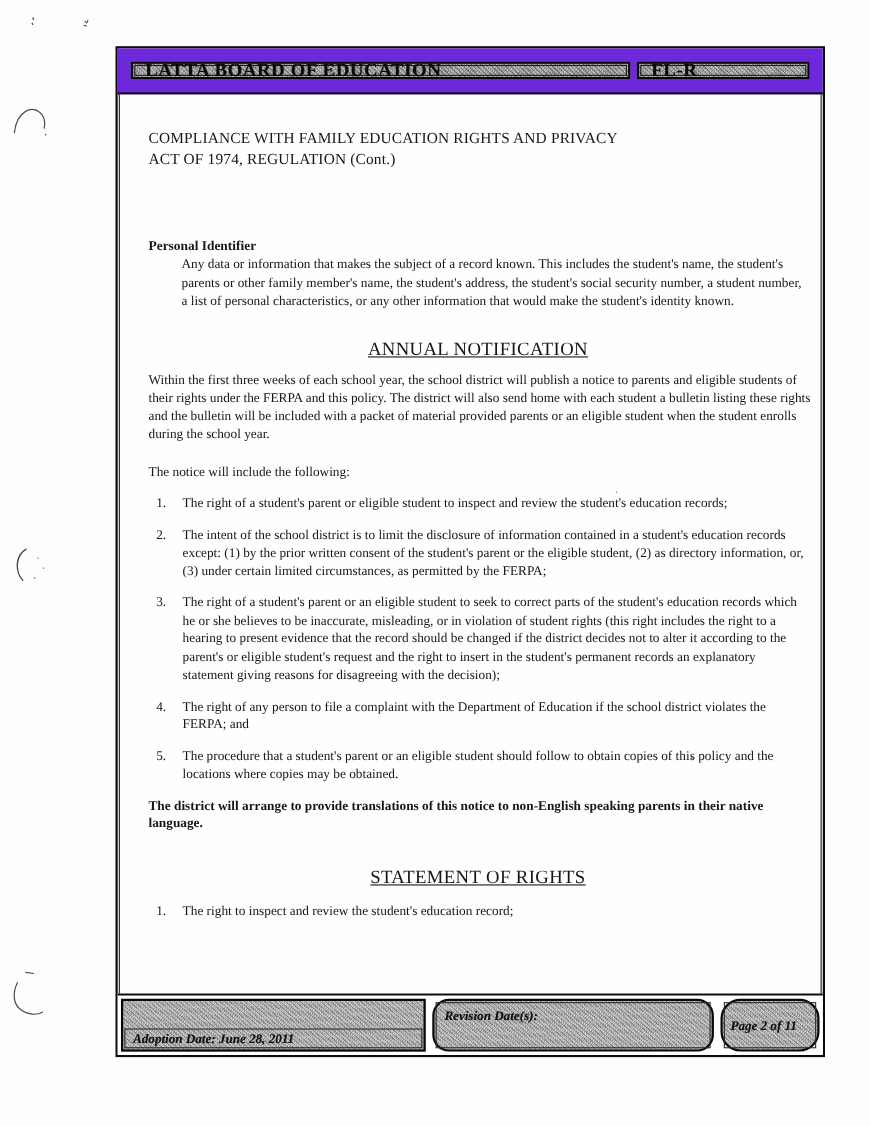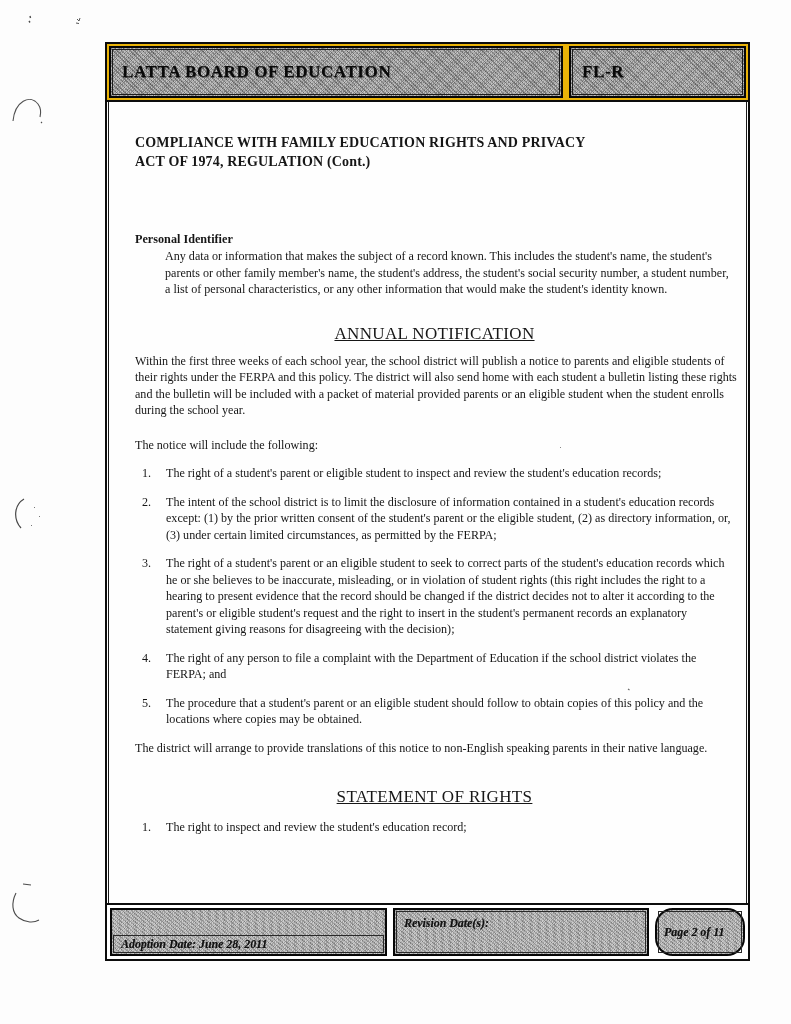--- a/index.html
+++ b/index.html
@@ -34,24 +34,24 @@
   .grain-light{
     background-color:#b5b5b5;
     background-image:
       repeating-linear-gradient(41deg, rgba(15,15,15,.24) 0 1px, rgba(0,0,0,0) 1px 3px),
       repeating-linear-gradient(131deg, rgba(252,252,252,.36) 0 1px, rgba(0,0,0,0) 1px 2px),
       repeating-linear-gradient(95deg, rgba(5,5,5,.13) 0 1px, rgba(0,0,0,0) 1px 2px);
   }
 
   
   .header-band{
-    height:58px;flex:none;
+    height:42px;flex:none;
     border-bottom:2px solid #0d0d0d;
-    padding:2px;box-sizing:border-box;
-    display:flex;gap:6px;background:#eab308;
+    padding:12px;box-sizing:border-box;
+    display:flex;gap:6px;background:#6d28d9;
   }
   .hbox{border:2px solid #070707;position:relative;box-sizing:border-box;}
   .hbox-left{width:454px;}
   .hbox-right{flex:1;}
   .hbox-inner{
     position:absolute;inset:1px;border:1px solid #1d1d1d;
     display:flex;align-items:center;padding-left:9px;
   }
   .band-title{
     font-weight:bold;font-size:17px;letter-spacing:.6px;color:#0a0a0a;
@@ -59,42 +59,42 @@
     white-space:nowrap;
   }
 
   
   .content{
     flex:1;position:relative;background:#fefefe;
     margin:0 1px;border-left:1px solid #191919;border-right:1px solid #191919;
     padding:0 12px 0 26px;box-sizing:border-box;
     overflow:hidden;
   }
-  .doc-title{margin-top:31px;font-weight:bold;font-size:14px;line-height:19px;letter-spacing:.15px;}
+  .doc-title{margin-top:31px;font-weight:normal;font-size:14px;line-height:19px;letter-spacing:.15px;}
   .def-term{margin-top:61px;font-weight:bold;font-size:12.2px;}
   .def-body{margin-top:1px;margin-left:30px;width:567px;font-size:12.1px;line-height:16.5px;}
   .section-heading{
     margin-top:26px;text-align:center;font-size:17px;letter-spacing:.35px;
     text-decoration:underline;
   }
   .para{margin:0;margin-top:9px;width:608px;font-size:12.1px;line-height:16.5px;}
-  .mt18{margin-top:18px;} .mt12{margin-top:12px;} .mt13{margin-top:13px;}
+  .mt18{margin-top:18px;} .mt12{margin-top:12px;font-weight:bold;} .mt13{margin-top:13px;}
   .mt8{margin-top:8px;} .mt31{margin-top:31px;} .mt16{margin-top:16px;}
   .list-item{display:flex;margin-top:12px;font-size:12.1px;line-height:16.5px;}
   .num{flex:none;width:24px;padding-left:7px;box-sizing:content-box;}
   .li-text{width:572px;}
 
   
   .footer-band{
     height:56px;flex:none;border-top:2px solid #0d0d0d;
     padding:3px;box-sizing:border-box;display:flex;gap:6px;background:#fff;
   }
   .fbox{border:2px solid #070707;position:relative;box-sizing:border-box;}
   .fbox-adoption{width:277px;}
-  .fbox-revision{flex:1;}
+  .fbox-revision{flex:1;border-radius:15px;}
   .fbox-page{width:90px;border-radius:18px;}
   .fbox-inner{
     position:absolute;inset:1px;border:1px solid #2a2a2a;
     display:flex;padding-left:7px;box-sizing:border-box;
     font-weight:bold;font-style:italic;font-size:11.9px;color:#101010;
     text-shadow:.4px .4px 0 rgba(0,0,0,.35);
   }
   .fbox-adoption .fbox-inner{align-items:center;margin-top:24px;}
   .fbox-revision .fbox-inner{align-items:flex-start;padding-top:4px;}
   .fbox-page .fbox-inner{align-items:center;padding-left:5px;}

